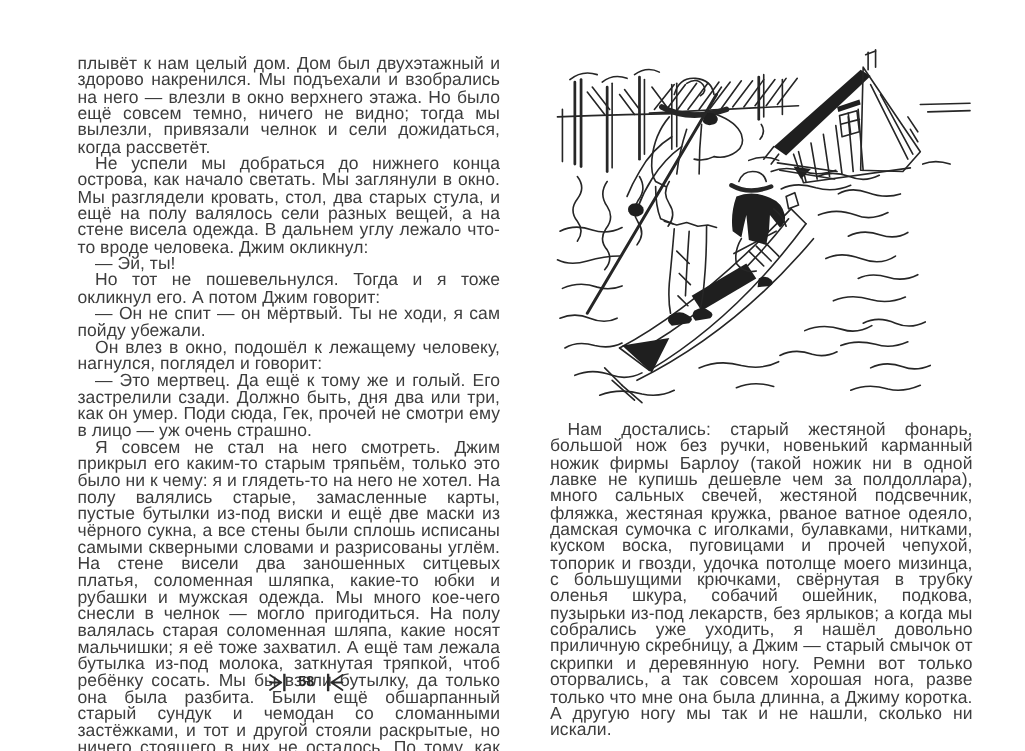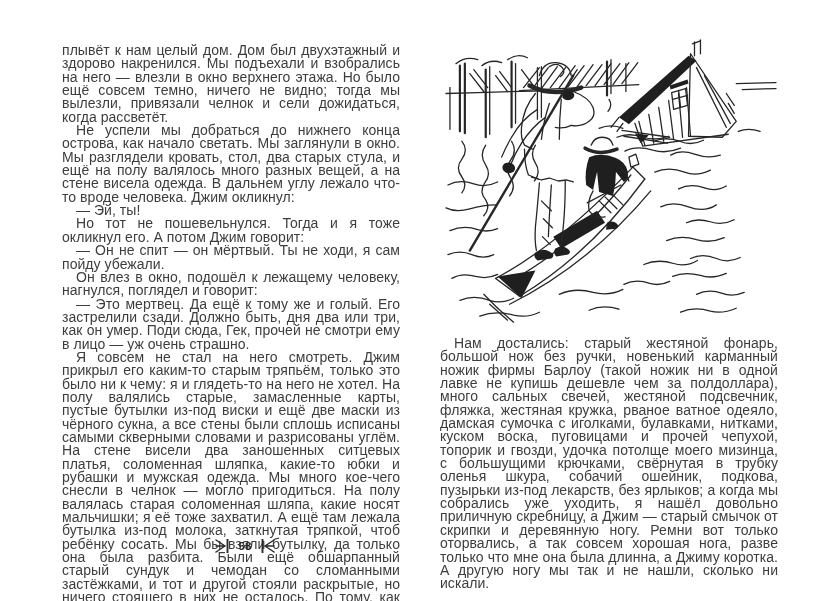--- a/index.html
+++ b/index.html
@@ -26,21 +26,21 @@
   .sk .brim{stroke-width:4.5;}
   .sk .brim2{stroke-width:3.6;}
 </style>
 </head>
 <body>
 
 <div class="spread">
 
   <div class="col col-left">
     <p class="para">плывёт к нам целый дом. Дом был двухэтажный и здорово накренился. Мы подъехали и взобрались на него — влезли в окно верхнего этажа. Но было ещё совсем темно, ничего не видно; тогда мы вылезли, привязали челнок и сели дожидаться, когда рассветёт.</p>
-    <p class="para indent">Не успели мы добраться до нижнего конца острова, как начало светать. Мы заглянули в окно. Мы разглядели кровать, стол, два старых стула, и ещё на полу валялось много разных вещей, а на стене висела одежда. В дальнем углу лежало что-то вроде человека. Джим окликнул:</p>
+    <p class="para indent">Не успели мы добраться до нижнего конца острова, как начало светать. Мы заглянули в окно. Мы разглядели кровать, стол, два старых стула, и ещё на полу валялось сели разных вещей, а на стене висела одежда. В дальнем углу лежало что-то вроде человека. Джим окликнул:</p>
     <p class="para indent">— Эй, ты!</p>
     <p class="para indent">Но тот не пошевельнулся. Тогда и я тоже окликнул его. А потом Джим говорит:</p>
     <p class="para indent">— Он не спит — он мёртвый. Ты не ходи, я сам пойду убежали.</p>
     <p class="para indent">Он влез в окно, подошёл к лежащему человеку, нагнулся, поглядел и говорит:</p>
     <p class="para indent">— Это мертвец. Да ещё к тому же и голый. Его застрелили сзади. Должно быть, дня два или три, как он умер. Поди сюда, Гек, прочей не смотри ему в лицо — уж очень страшно.</p>
     <p class="para indent">Я совсем не стал на него смотреть. Джим прикрыл его каким-то старым тряпьём, только это было ни к чему: я и глядеть-то на него не хотел. На полу валялись старые, замасленные карты, пустые бутылки из-под виски и ещё две маски из чёрного сукна, а все стены были сплошь исписаны самыми скверными словами и разрисованы углём. На стене висели два заношенных ситцевых платья, соломенная шляпка, какие-то юбки и рубашки и мужская одежда. Мы много кое-чего снесли в челнок — могло пригодиться. На полу валялась старая соломенная шляпа, какие носят мальчишки; я её тоже захватил. А ещё там лежала бутылка из-под молока, заткнутая тряпкой, чтоб ребёнку сосать. Мы бы взяли бутылку, да только она была разбита. Были ещё обшарпанный старый сундук и чемодан со сломанными застёжками, и тот и другой стояли раскрытые, но ничего стоящего в них не осталось. По тому, как были разбросаны вещи, видно было, что хозяева убежали второпях и не могли унести с собой все пожитки.</p>
   </div>
 
   <div class="col col-right">
     <svg class="illustration" viewBox="0 0 340 292" role="img" aria-label="Ink sketch: a man in a hat stands poling a long boat, a boy in a hat and dark vest sits in the bow; flood water with ripples, tree trunks at left, a tilted half-submerged wooden shack at right">

